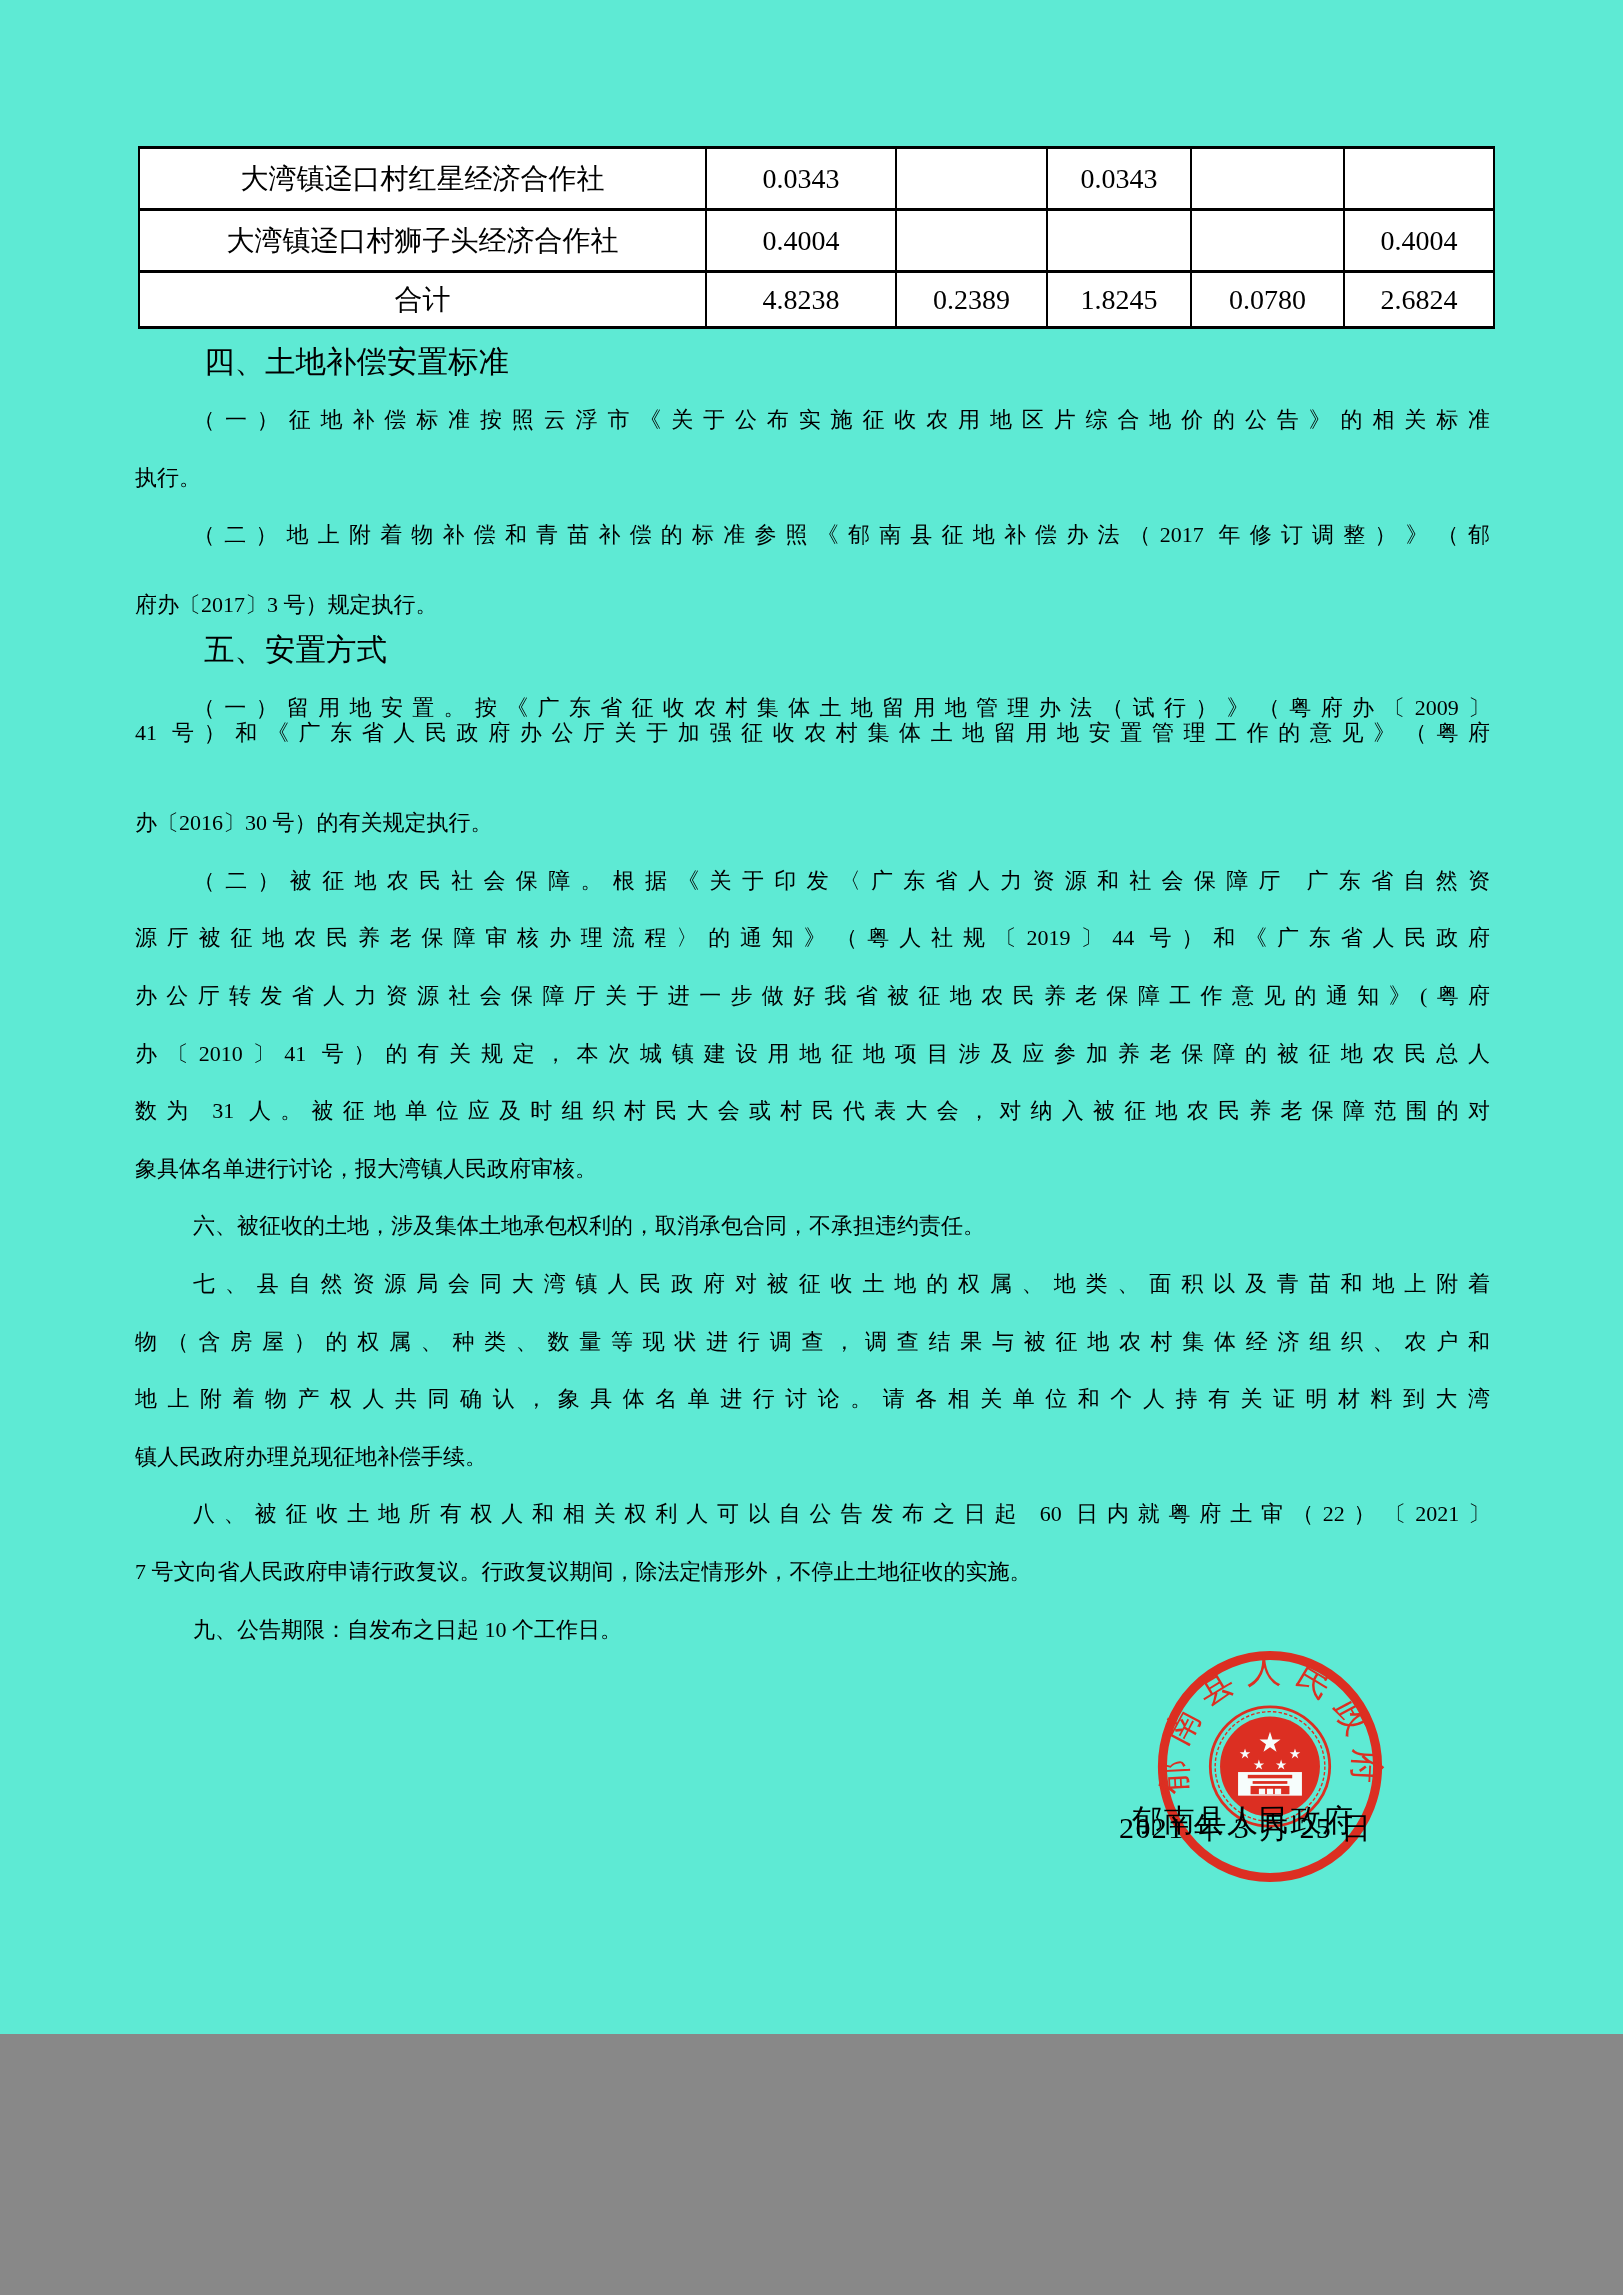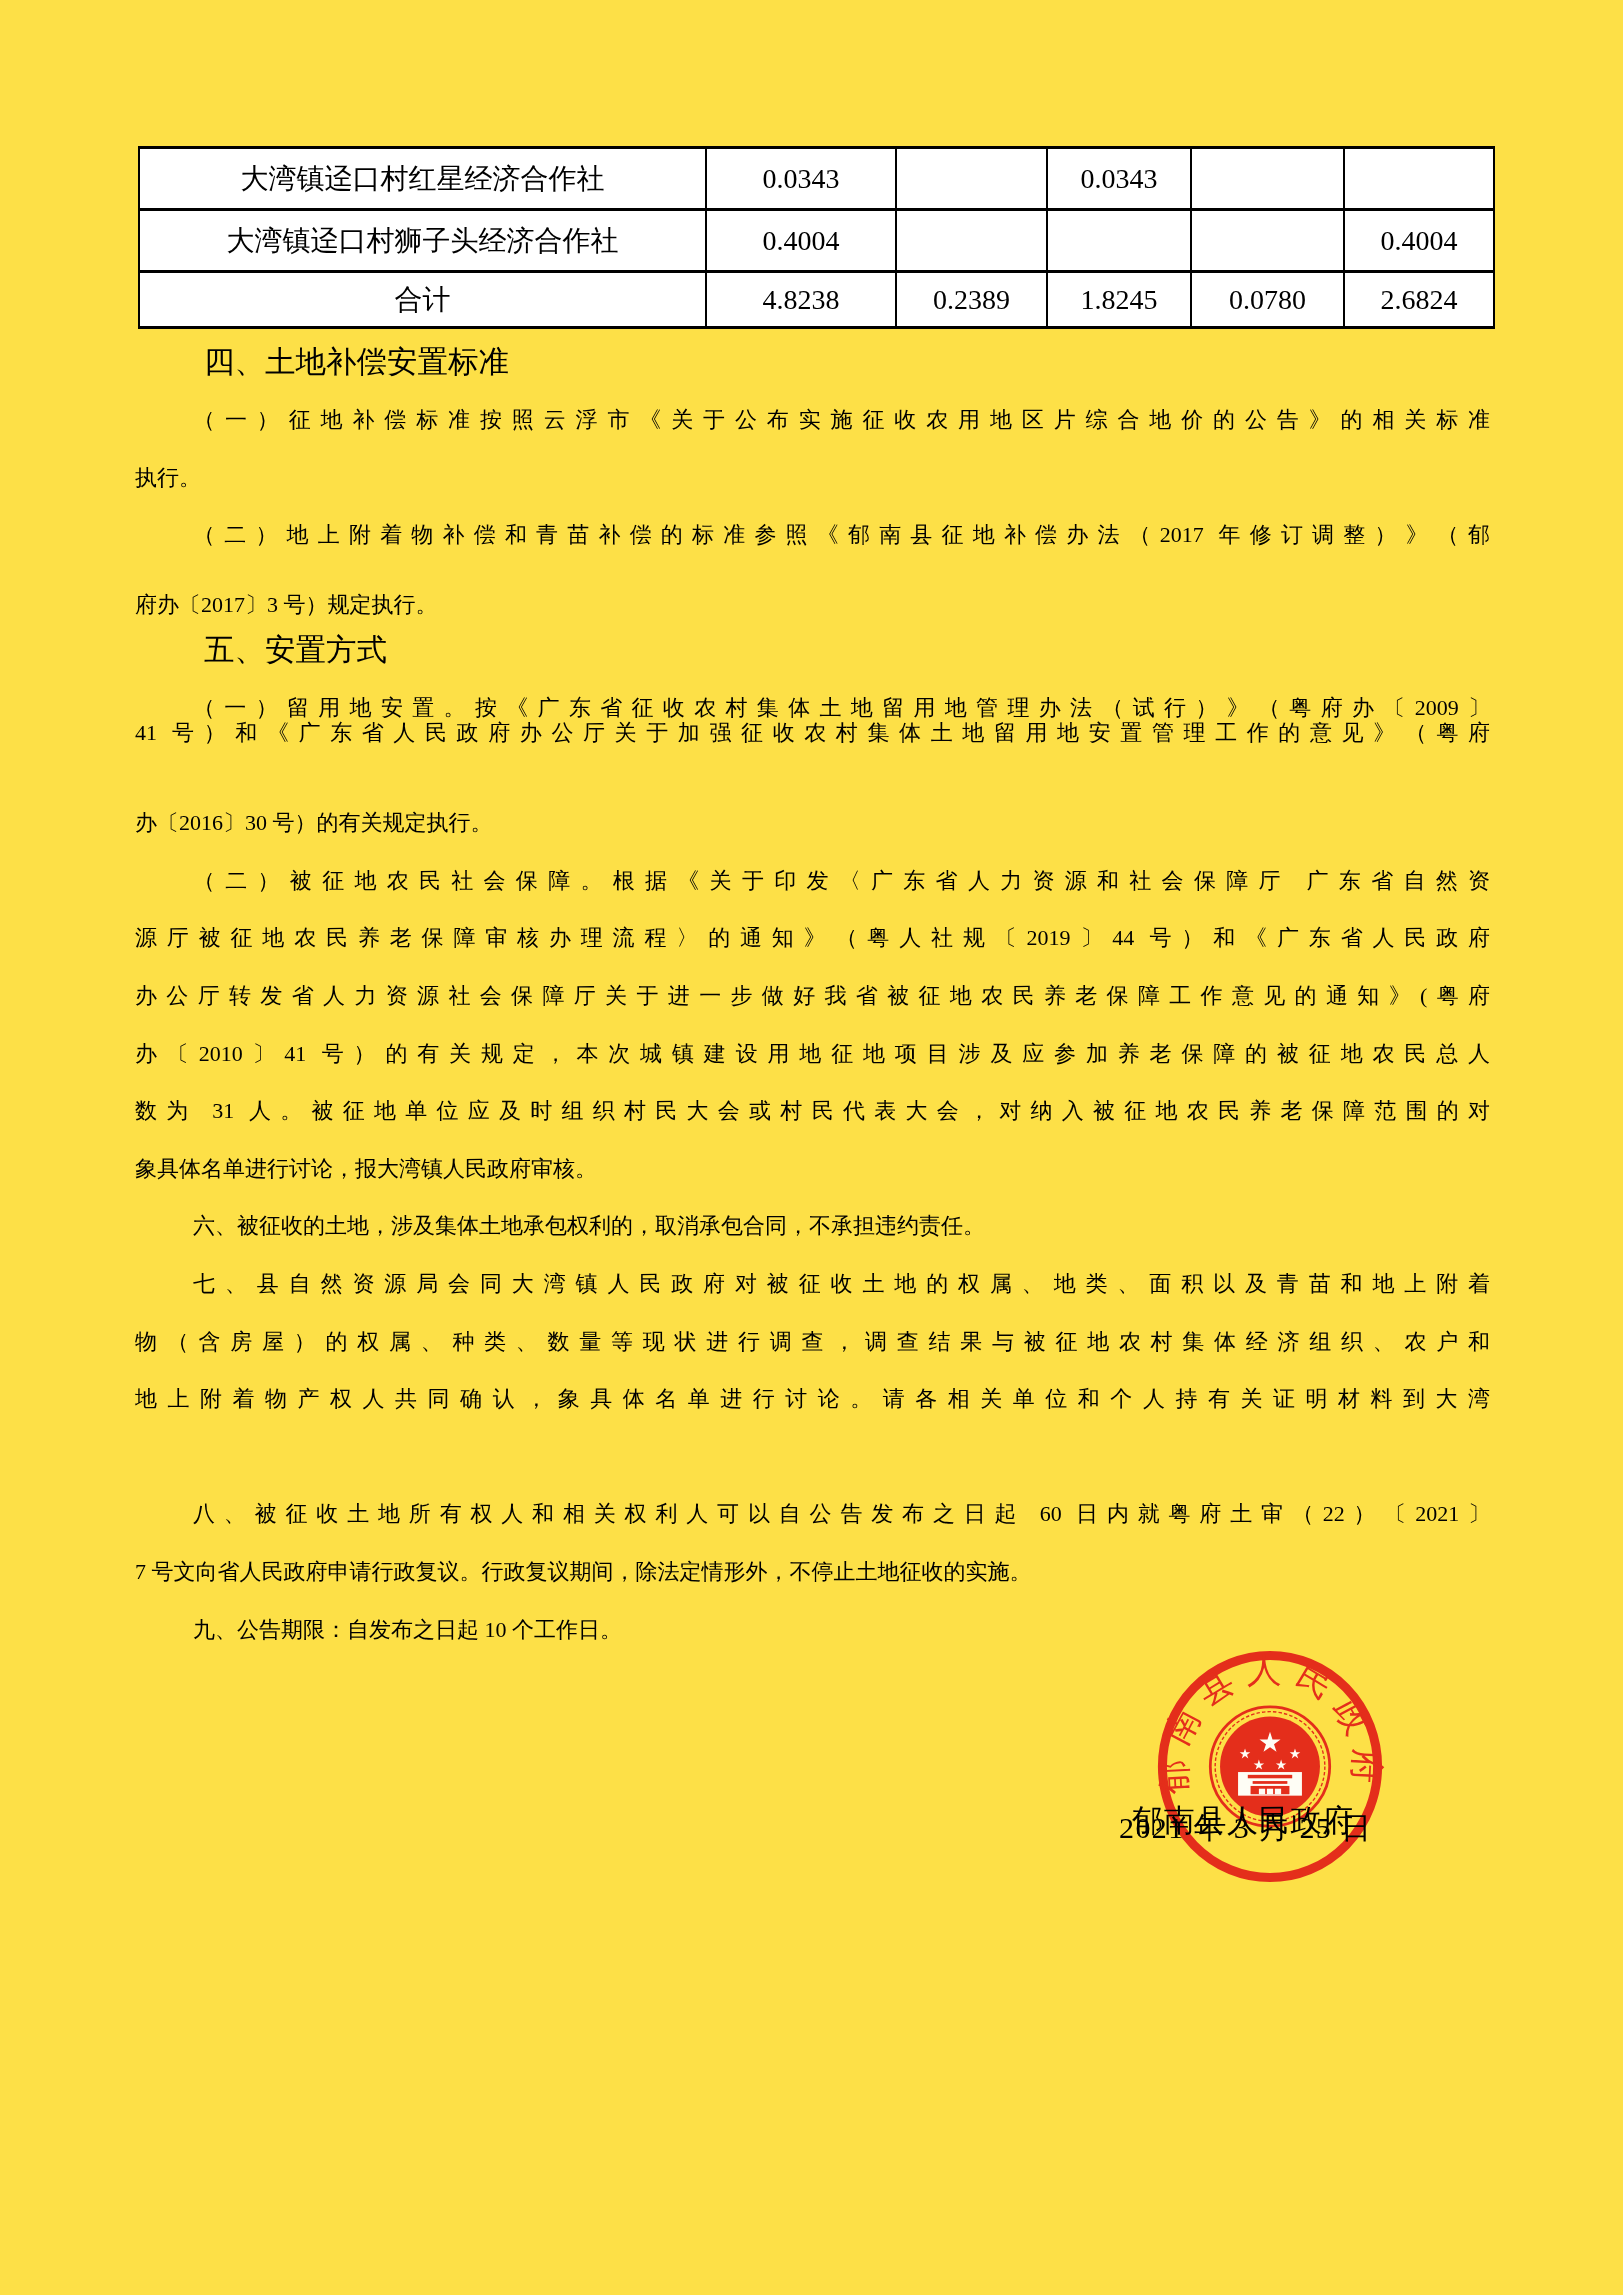--- a/index.html
+++ b/index.html
@@ -1,19 +1,19 @@
 <!DOCTYPE html>
 <html style="font-size:11px"><head>
 <meta charset="utf-8">
 <style>
   html,body{margin:0;padding:0;background:#888;}
   .page{
     position:relative;
-    width:1623px;height:2295px;
-    background:#fde047;
+    width:1623px;height:2034px;
+    background:#5eead4;
     font-family:"Liberation Serif","DejaVu Serif",serif;
     color:#000;
     overflow:hidden;
   }
   
   .tbl{
     position:absolute;left:138px;top:146px;
     display:grid;
     grid-template-columns:567px 190px 151px 144px 153px 148px;
     grid-template-rows:62px 62px 53px;
@@ -98,20 +98,21 @@
   <div class="ln ind j" style="top:862px">（二）被征地农民社会保障。根据《关于印发〈广东省人力资源和社会保障厅 广东省自然资</div>
   <div class="ln j" style="top:919px">源厅被征地农民养老保障审核办理流程〉的通知》（粤人社规〔2019〕44 号）和《广东省人民政府</div>
   <div class="ln j" style="top:977px">办公厅转发省人力资源社会保障厅关于进一步做好我省被征地农民养老保障工作意见的通知》(粤府</div>
   <div class="ln j" style="top:1035px">办〔2010〕41 号）的有关规定，本次城镇建设用地征地项目涉及应参加养老保障的被征地农民总人</div>
   <div class="ln j" style="top:1092px">数为 31 人。被征地单位应及时组织村民大会或村民代表大会，对纳入被征地农民养老保障范围的对</div>
   <div class="ln" style="top:1150px">象具体名单进行讨论，报大湾镇人民政府审核。</div>
   <div class="ln ind j" style="top:1265px">七、县自然资源局会同大湾镇人民政府对被征收土地的权属、地类、面积以及青苗和地上附着</div>
   <div class="ln ind" style="top:1207px">六、被征收的土地，涉及集体土地承包权利的，取消承包合同，不承担违约责任。</div>
   <div class="ln j" style="top:1323px">物（含房屋）的权属、种类、数量等现状进行调查，调查结果与被征地农村集体经济组织、农户和</div>
   <div class="ln j" style="top:1380px">地上附着物产权人共同确认，象具体名单进行讨论。请各相关单位和个人持有关证明材料到大湾</div>
+  <div class="ln" style="top:1438px">镇人民政府办理兑现征地补偿手续。</div>
   <div class="ln ind j" style="top:1495px">八、被征收土地所有权人和相关权利人可以自公告发布之日起 60 日内就粤府土审（22）〔2021〕</div>
   <div class="ln" style="top:1553px">7 号文向省人民政府申请行政复议。行政复议期间，除法定情形外，不停止土地征收的实施。</div>
   <div class="ln ind" style="top:1611px">九、公告期限：自发布之日起 10 个工作日。</div>
 
   <svg class="seal" width="236" height="239" viewBox="0 0 340 344" xmlns="http://www.w3.org/2000/svg">
     <defs>
       <polygon id="st" points="0,-16 3.6,-4.9 15.2,-4.9 5.8,1.9 9.4,12.9 0,6.1 -9.4,12.9 -5.8,1.9 -15.2,-4.9 -3.6,-4.9"></polygon>
       <path id="arcPath" d="M 55.4 213.7 A 122 122 0 1 1 284.6 213.7" fill="none"></path>
     </defs>
 

